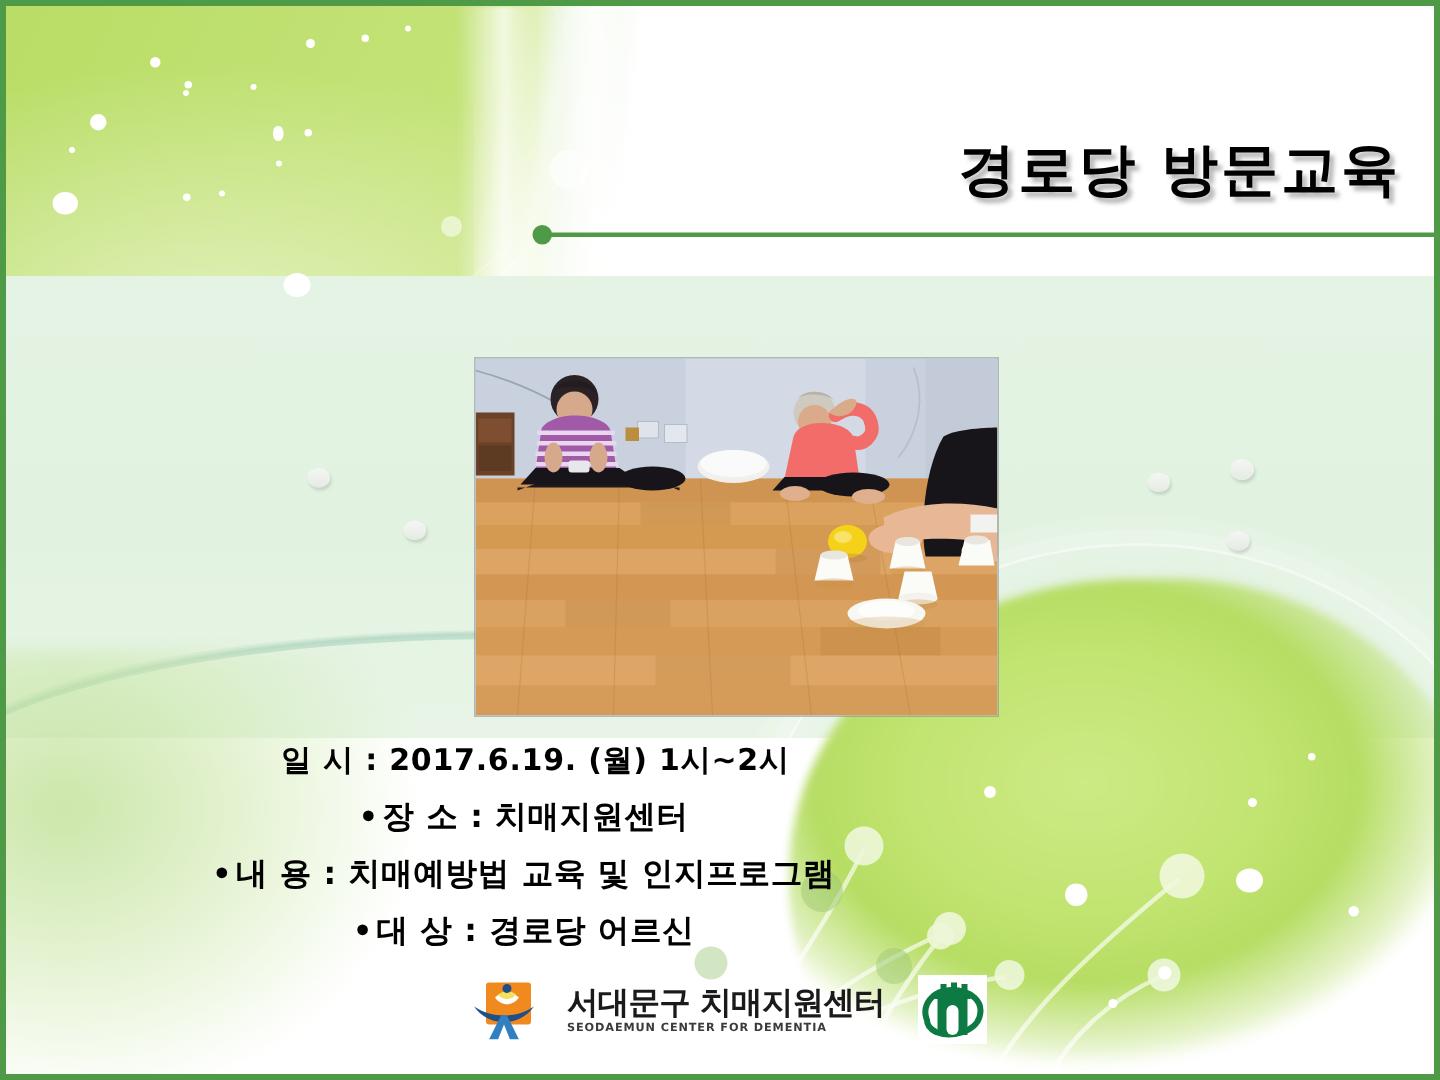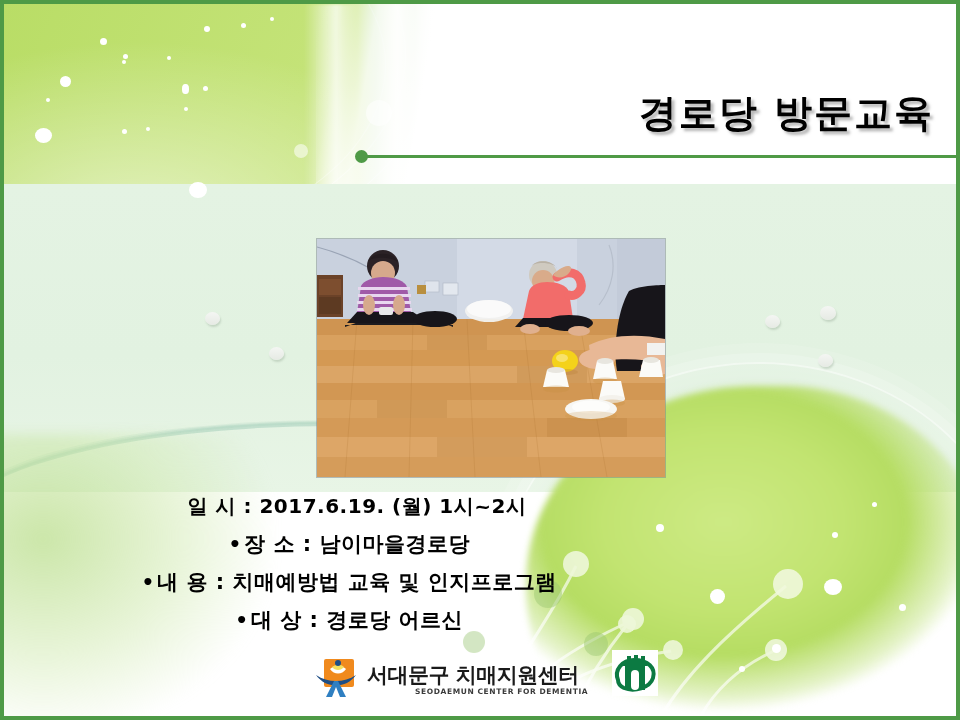--- a/index.html
+++ b/index.html
@@ -187,43 +187,42 @@
   .line.first { padding-left: 18px; font-size: 20px; }
   .line .bullet { display: inline-block; width: 18px; font-size: 20px; }
 
   
   #logo {
     position: absolute;
     left: 310px;
     top: 645px;
     height: 48px;
     display: flex;
-    align-items: flex-end;
-    gap: 9px;
+    align-items: center;
+    gap: 20px;
   }
   #logo-mark { width: 44px; height: 40px; }
   #logo-words { display: flex; flex-direction: column; justify-content: center; }
   #logo-ko {
     font-family: "DejaVu Sans", "Liberation Sans", sans-serif;
     font-weight: bold;
     font-size: 21px;
     color: #1a1a1a;
     letter-spacing: -0.5px;
     line-height: 23px;
     white-space: nowrap;
   }
   #logo-en {
     font-family: "DejaVu Sans", "Liberation Sans", sans-serif;
     font-weight: bold;
     font-size: 7.5px;
     color: #3b3b3b;
     letter-spacing: 0.6px;
     line-height: 10px;
     white-space: nowrap;
-    margin-left: 48px;
   }
   #logo-gate {
     position: absolute;
     left: 608px;
     top: 646px;
     width: 46px;
     height: 46px;
     background: #ffffff;
   }
 </style>
@@ -429,21 +428,21 @@
       <ellipse cx="274" cy="168" rx="19" ry="6.5" fill="#fdfdfb"></ellipse>
       <ellipse cx="274" cy="177" rx="26" ry="5" fill="#c8903f" opacity="0.22"></ellipse>
     </svg>
   </div>
 
   <div id="body-text">
     <div class="line first">
       <span>일 시 : 2017.6.19. (월) 1시~2시</span>
     </div>
     <div class="line">
-      <span class="bullet">•</span><span>장 소 : 남이마을경로당</span>
+      <span class="bullet">•</span><span>장 소 : 치매지원센터</span>
     </div>
     <div class="line">
       <span class="bullet">•</span><span>내 용 :  치매예방법 교육 및 인지프로그램</span>
     </div>
     <div class="line">
       <span class="bullet">•</span><span>대 상 : 경로당 어르신</span>
     </div>
   </div>
 
   <div id="logo">

